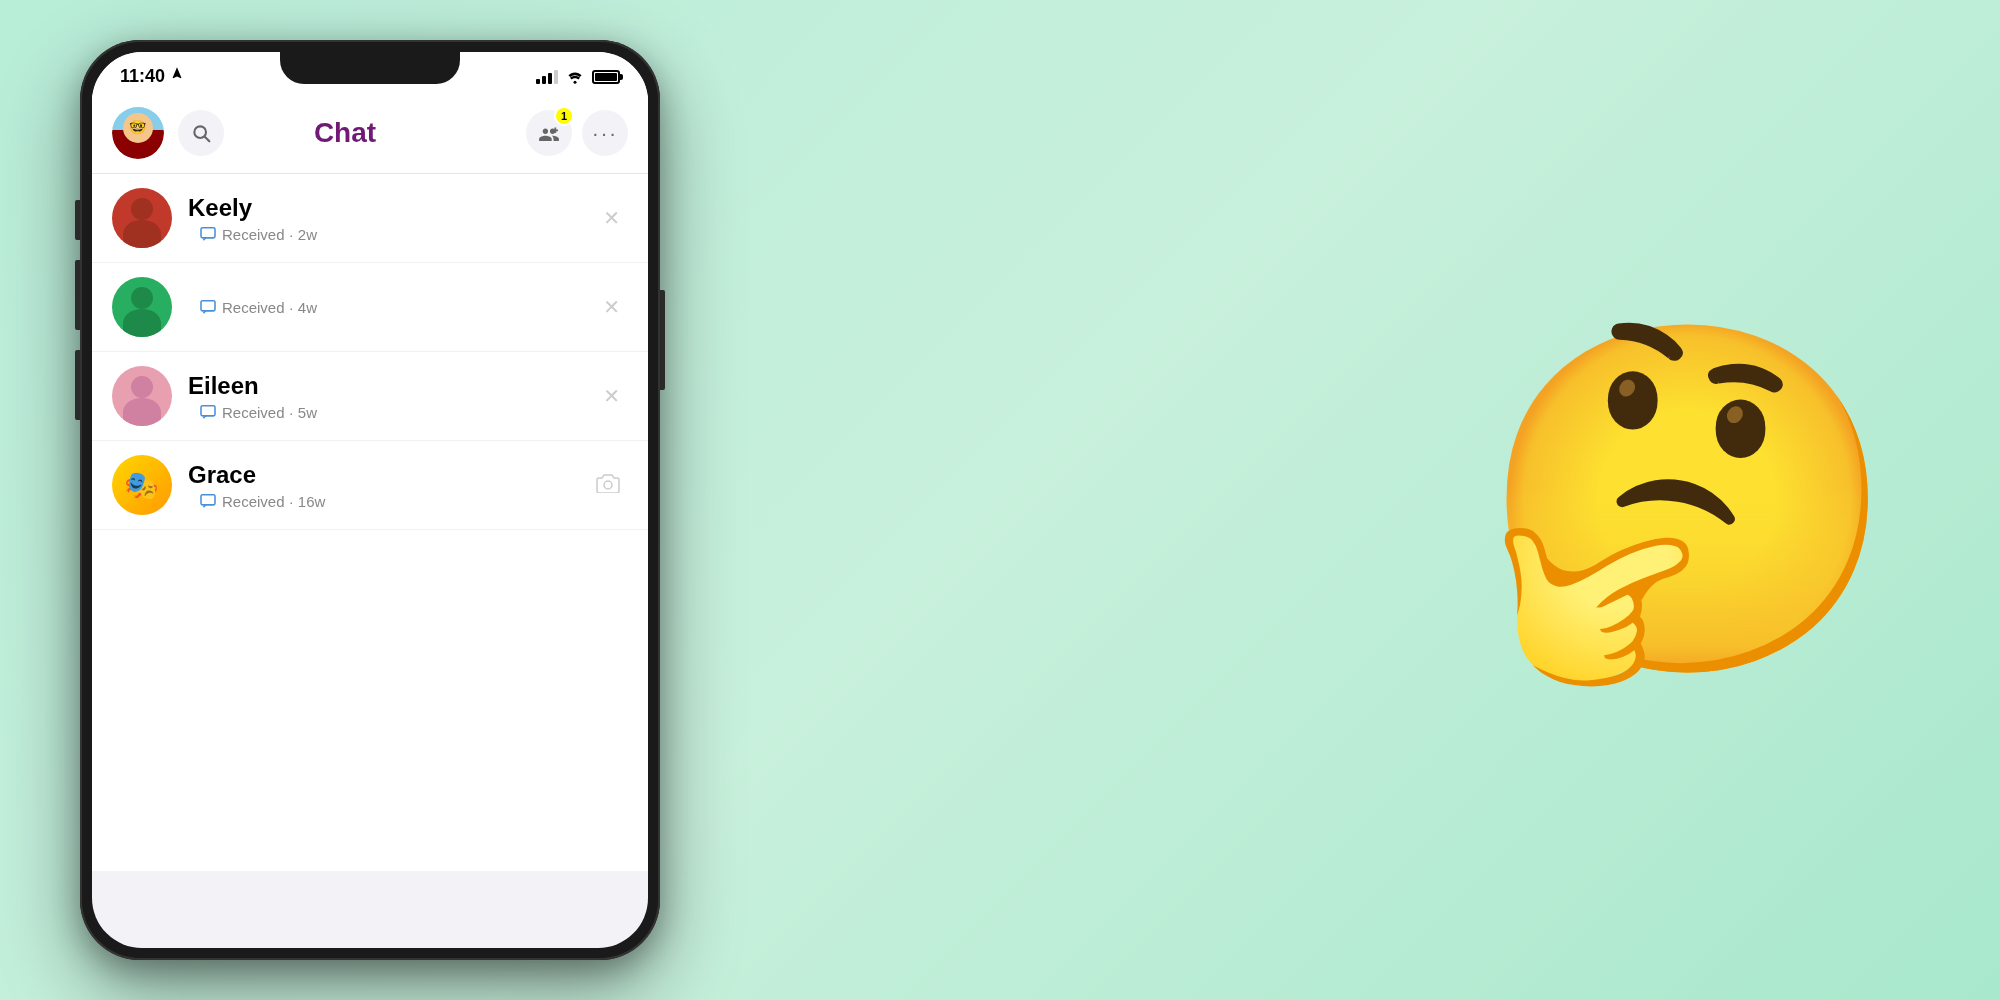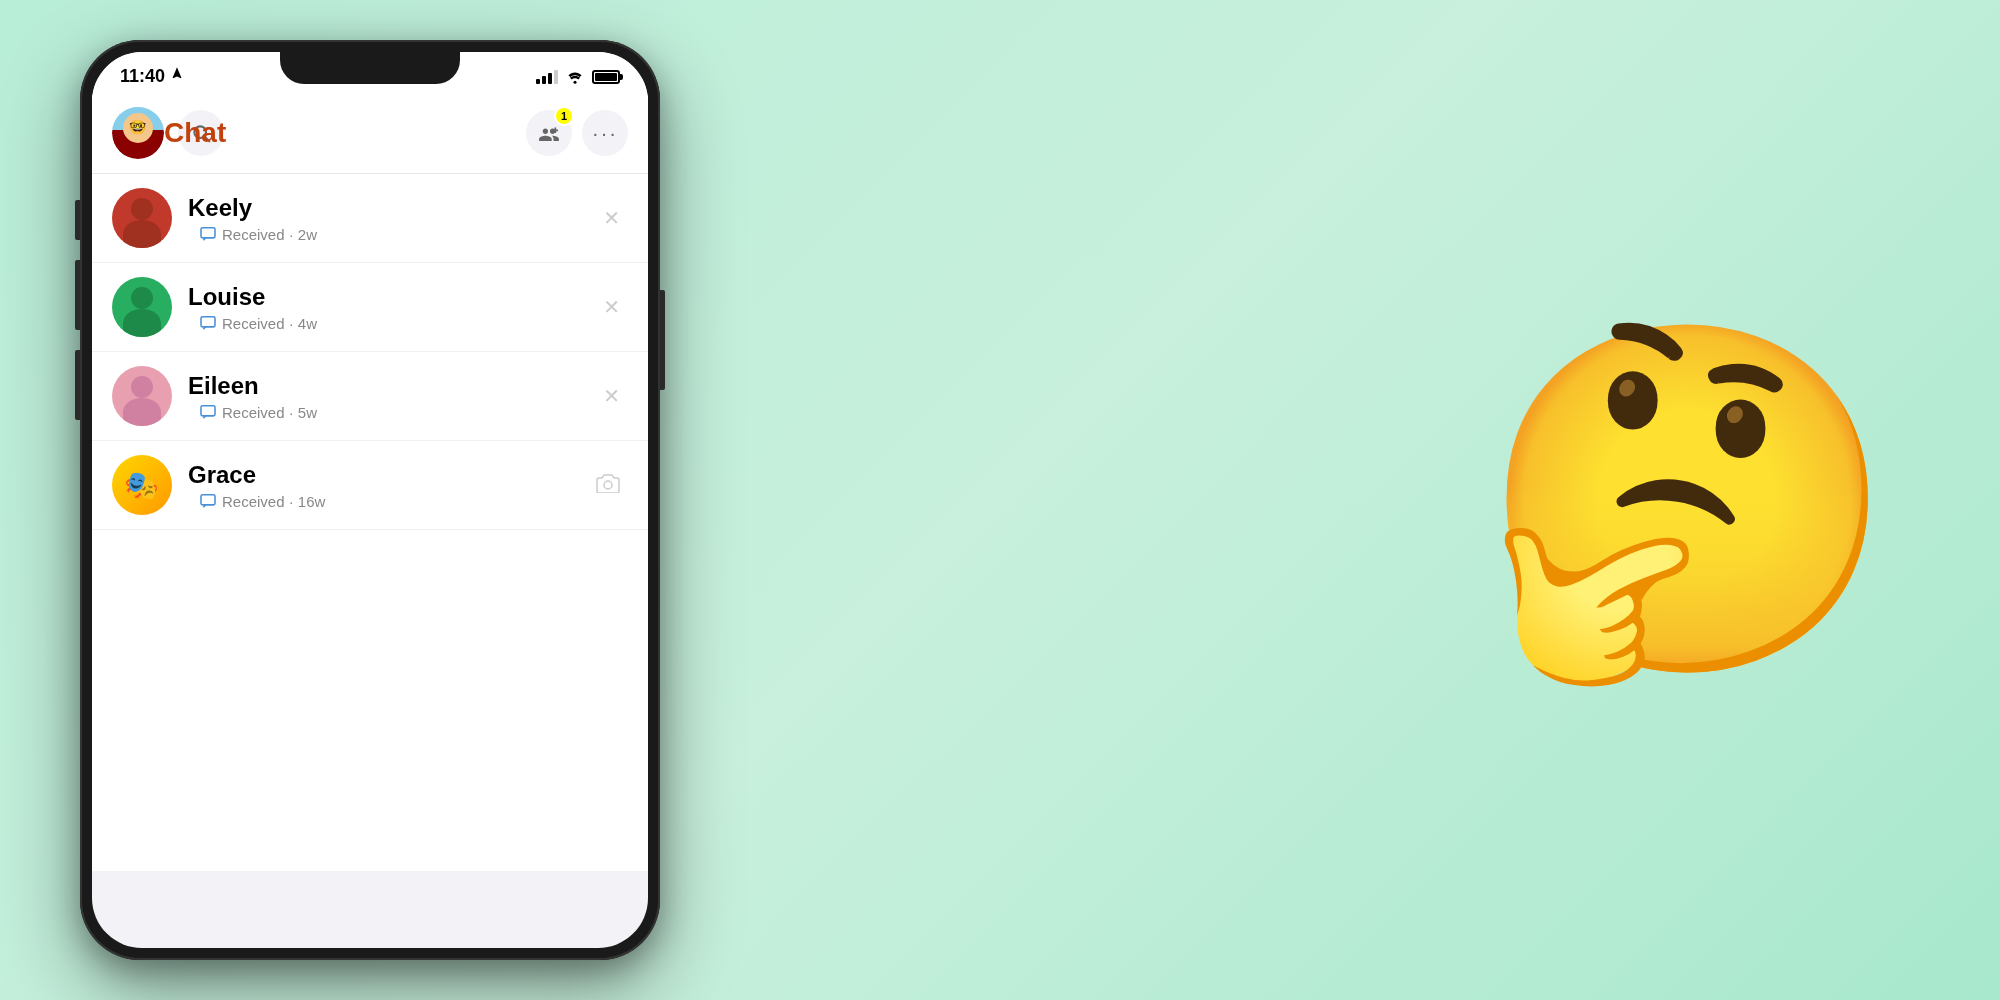--- a/index.html
+++ b/index.html
@@ -165,22 +165,23 @@
     }
 
     .search-btn svg {
       width: 20px;
       height: 20px;
     }
 
     .header-title {
       font-size: 28px;
       font-weight: 700;
-      color: #c2410c;
+      color: #701a75;
       flex: 1;
+      text-align: center;
       margin-left: -60px;
     }
 
     .header-right {
       display: flex;
       align-items: center;
       gap: 10px;
     }
 
     .icon-btn {
@@ -454,21 +455,20 @@
             </div>
             <div class="chat-dismiss">✕</div>
           </div>
 
           <div class="chat-item">
             <div class="person-silhouette" style="background:#27ae60;">
               <div class="person-head" style="background:#1e8a4a;"></div>
               <div class="person-body" style="background:#1e8a4a;"></div>
             </div>
             <div class="chat-info" style="margin-left:16px;">
-              <div class="chat-name">Louise</div>
               <div class="chat-status">
                 <svg width="16" height="14" viewBox="0 0 20 18" fill="none" stroke="#4A90D9" stroke-width="2">
                   <rect x="1" y="1" width="18" height="13" rx="2" ry="2"></rect>
                   <path d="M4 17l3-3"></path>
                 </svg>
                 <span>Received · 4w</span>
               </div>
             </div>
             <div class="chat-dismiss">✕</div>
           </div>

